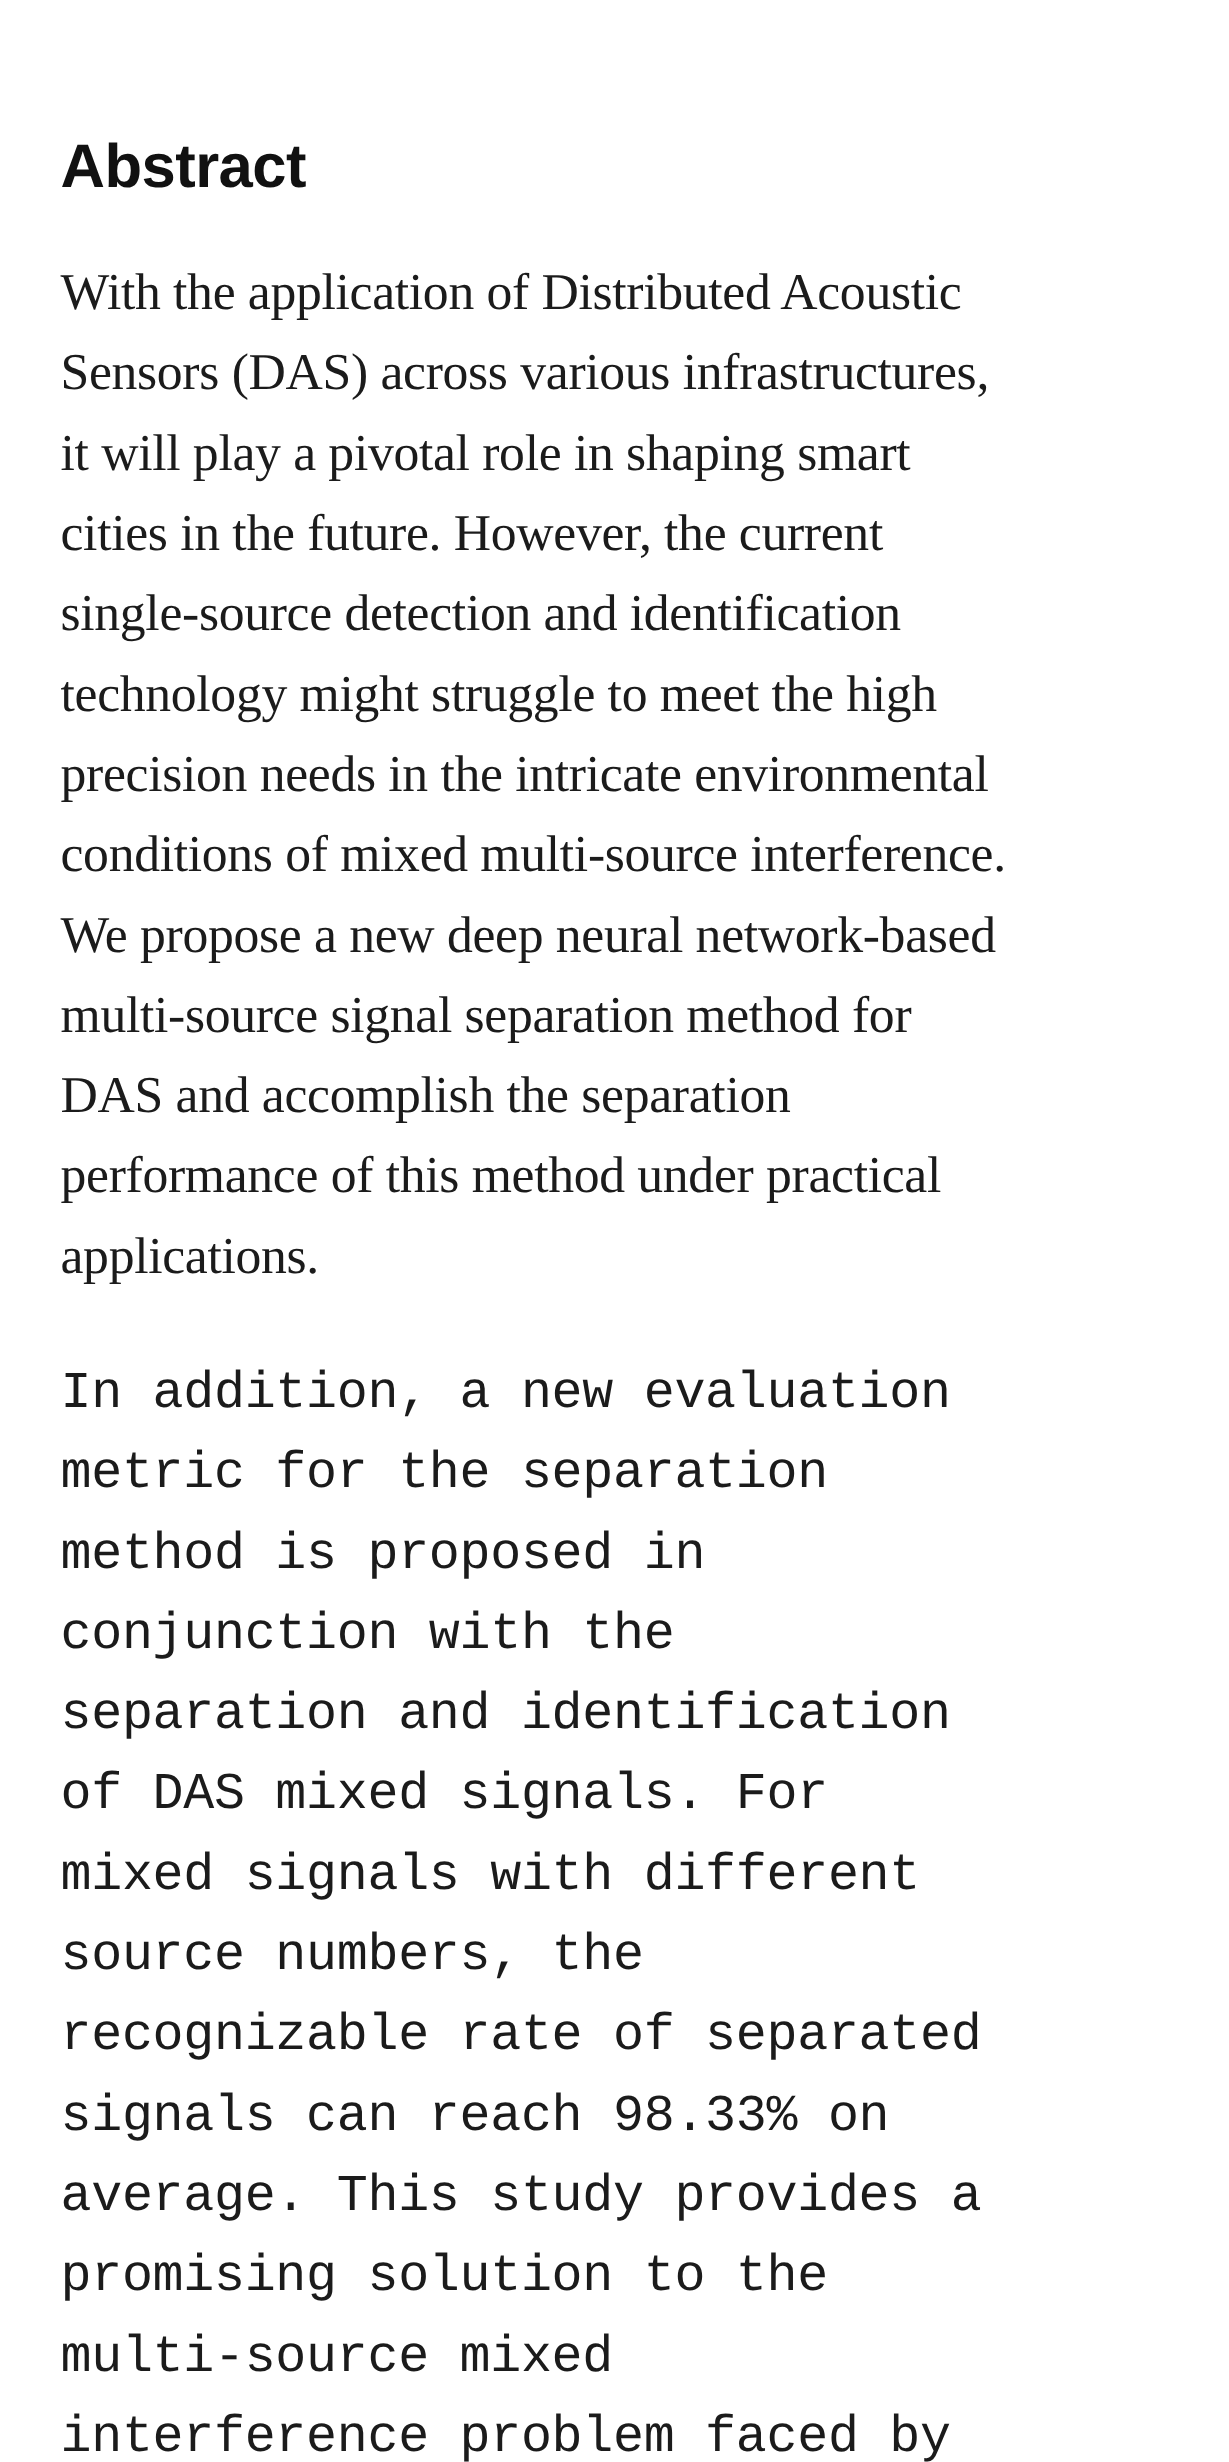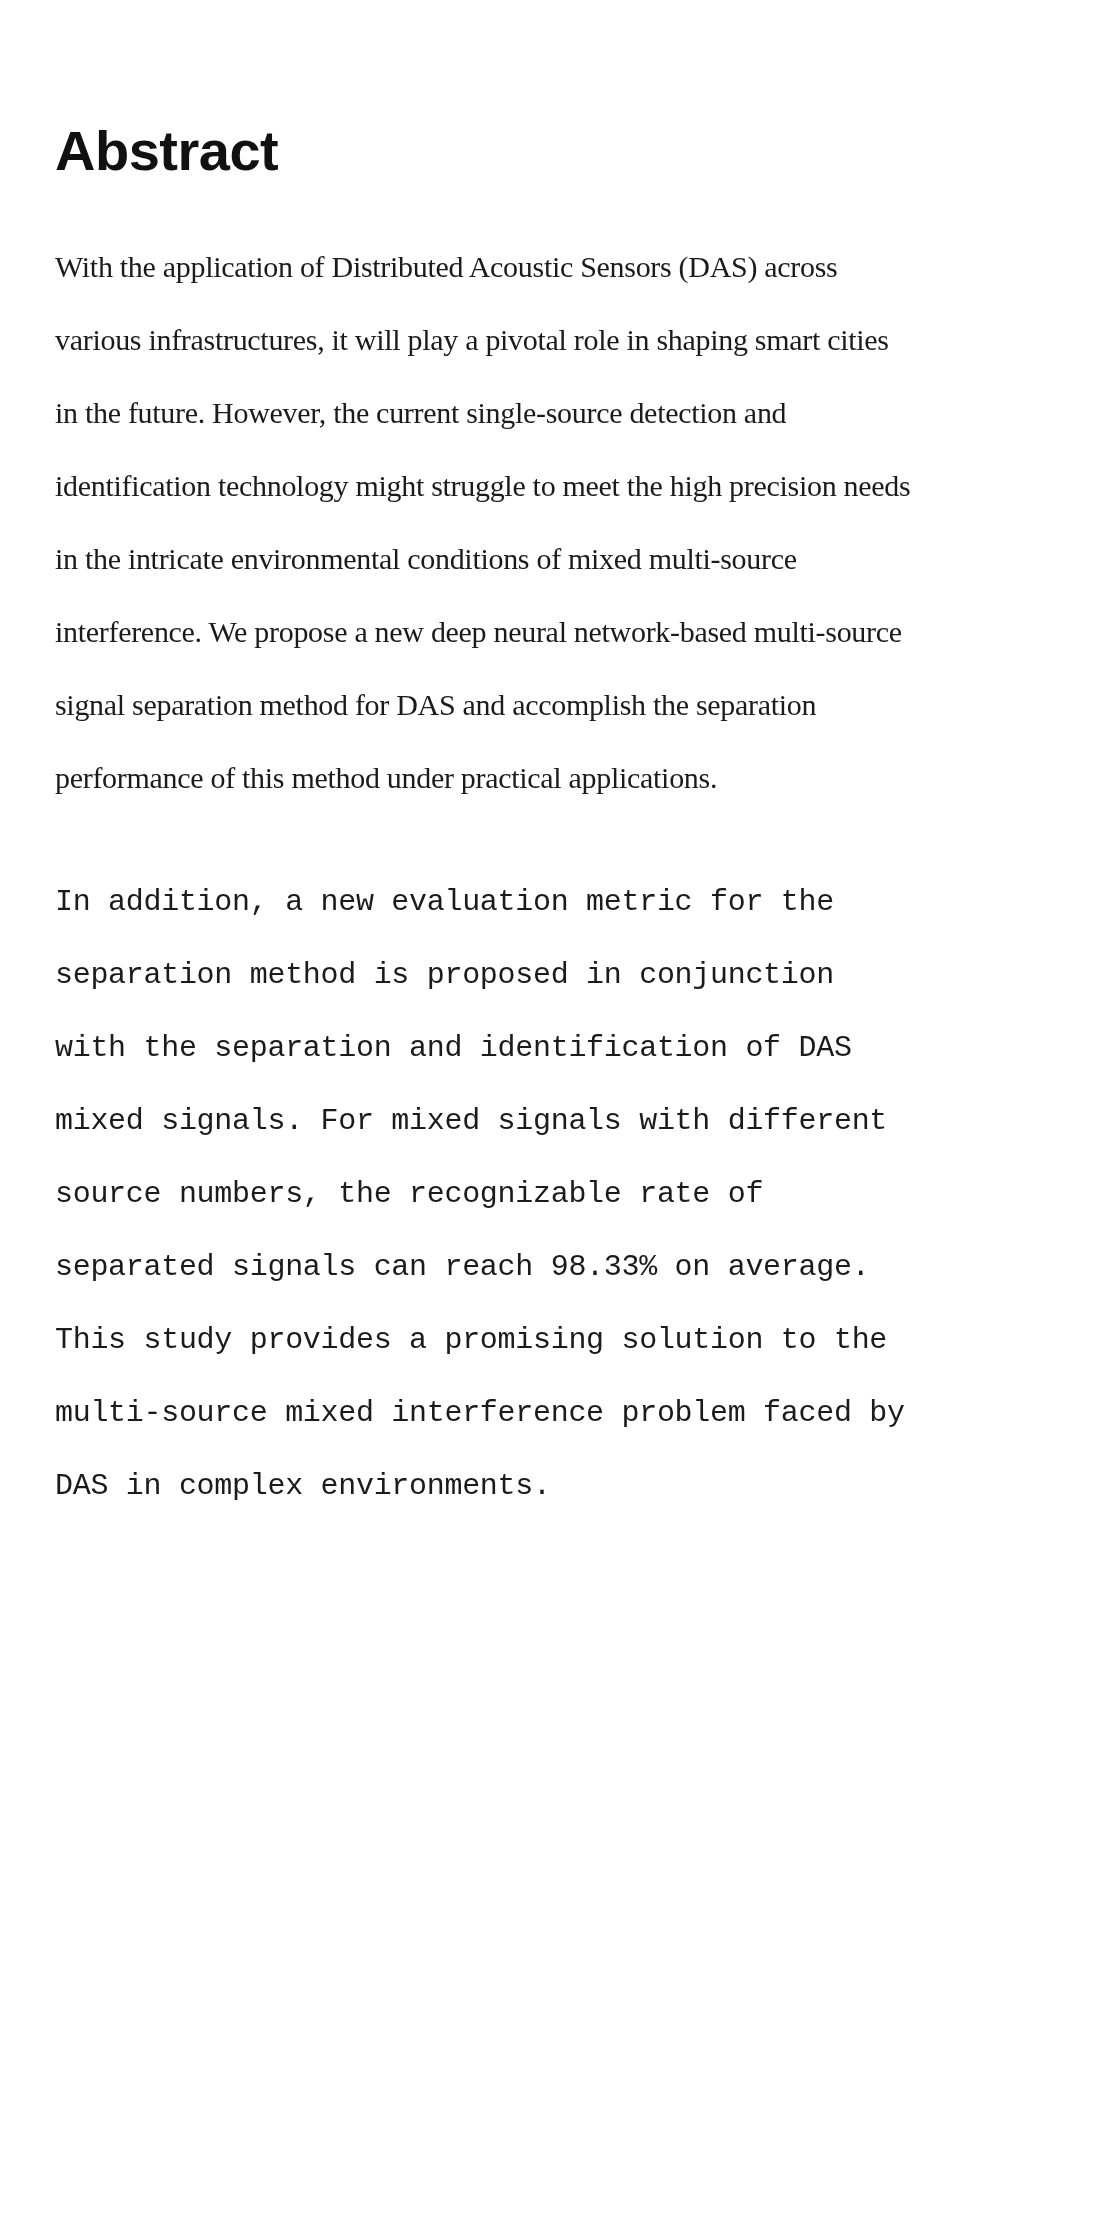--- a/index.html
+++ b/index.html
@@ -22,21 +22,21 @@
     font-family: "Liberation Sans", "DejaVu Sans", sans-serif;
     font-weight: 700;
     font-size: 56px;
     line-height: 1.1;
     letter-spacing: -0.5px;
     color: #111111;
     margin: 0 0 48px 0;
   }
   .abstract-paragraph {
     font-family: "Liberation Serif", "DejaVu Serif", serif;
-    font-size: 30px;
+    font-size: 47px;
     line-height: 73px;
     letter-spacing: -0.3px;
     color: #1b1b1b;
     margin: 0;
     max-width: 1012px;
   }
   .abstract-paragraph + .abstract-paragraph {
     margin-top: 52px;
     font-family: Liberation Mono, monospace;
   }

